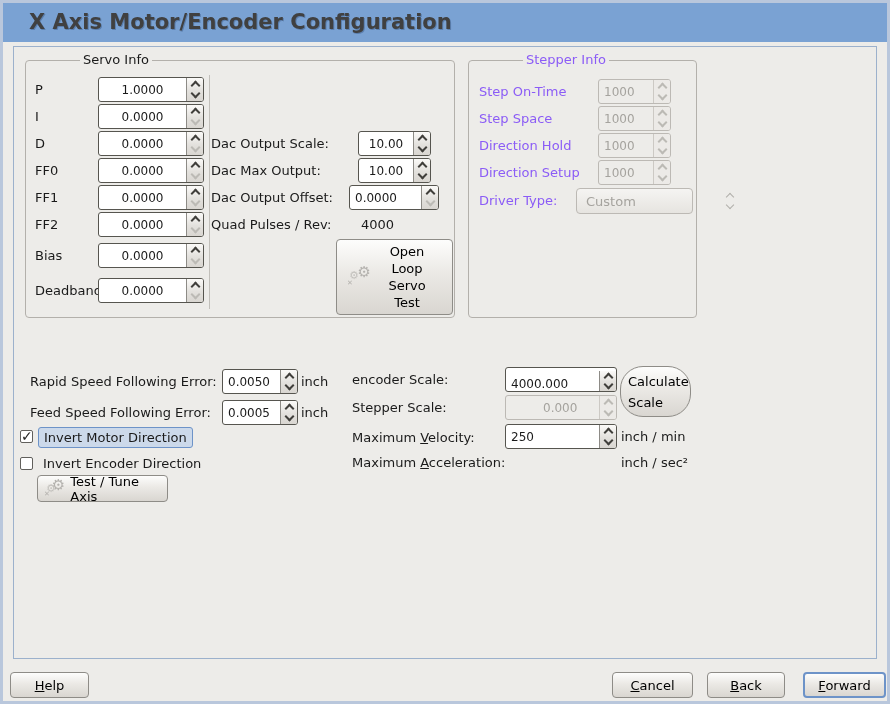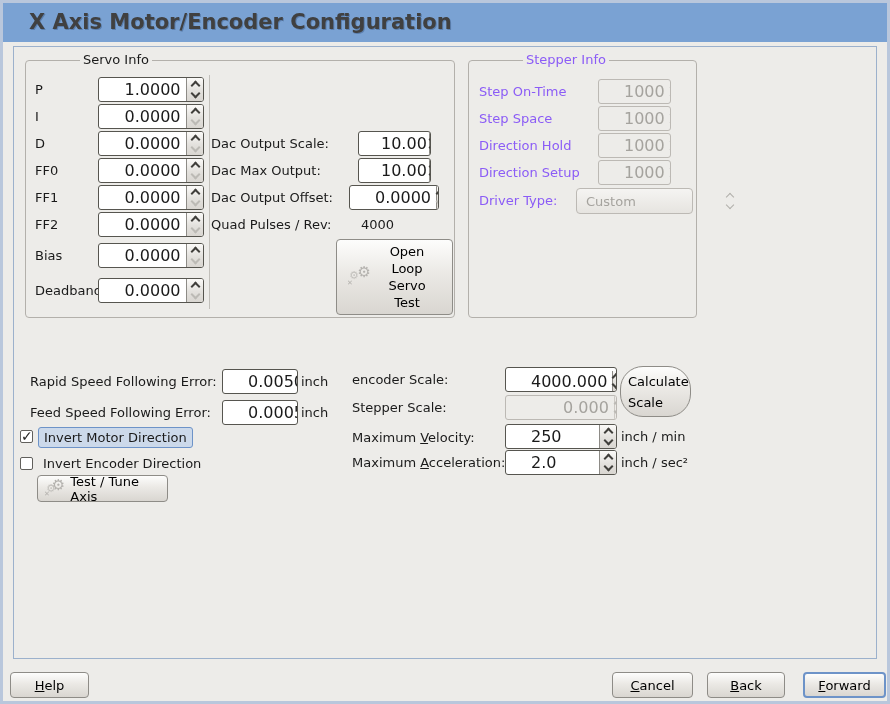--- a/index.html
+++ b/index.html
@@ -26,21 +26,21 @@
   }
   .lbl { position: absolute; height: 25px; line-height: 25px; white-space: nowrap; }
   .dim { color: #8b5cf6; }
   .unit { position: absolute; height: 25px; line-height: 25px; white-space: nowrap; }
 
   
   .spin {
     position: absolute; height: 25px; display: flex;
     background: #ffffff; border: 1px solid #56554f; border-radius: 3px; overflow: hidden;
   }
-  .spin .val { flex: 1; display: flex; align-items: center; padding: 0 5px; font-size: 16px; margin-left: 20px; }
+  .spin .val { flex: 1; display: flex; align-items: center; padding: 0 5px; font-size: 12px; }
   .spin.center .val { justify-content: center; padding: 0 2px; }
   .spin .arrows {
     width: 17px; border-left: 1px solid #8d8b86; display: flex; flex-direction: column;
     background: linear-gradient(#fbfaf8, #e3e1dd 55%, #d9d6d1);
   }
   .spin .cell { flex: 1; display: flex; align-items: center; justify-content: center; color: #403f3b; }
   .chev { display: block; width: 7px; height: 7px; }
   .chev.up   { border-left: 2px solid currentColor; border-top: 2px solid currentColor; transform: rotate(45deg); margin-top: 3px; }
   .chev.down { border-right: 2px solid currentColor; border-bottom: 2px solid currentColor; transform: rotate(45deg); margin-bottom: 3px; }
   .spin.at-min .down-cell { color: #bcbab5; }
@@ -387,31 +387,20 @@
           <i class="chev up"></i>
         </div>
         <div class="cell down-cell">
           <i class="chev down"></i>
         </div>
       </div>
   </div>
   <span class="unit" style="left:618px; top:421px;">inch / min</span>
 
   <span class="lbl" style="left:349px; top:447px;"><span>Maximum </span><span class="u">A</span><span>cceleration:</span></span>
-  <div class="spin" style="left:502px; top:447px; width:112px;">
-    <div class="val">2.0</div>
-    <div class="arrows">
-        <div class="cell up-cell">
-          <i class="chev up"></i>
-        </div>
-        <div class="cell down-cell">
-          <i class="chev down"></i>
-        </div>
-      </div>
-  </div>
   <span class="unit" style="left:618px; top:447px;">inch / sec²</span>
 
   <span class="checkbox checked" style="left:17px; top:427px;"></span>
   <span class="focus-label" style="left:35px; top:424px;">Invert Motor Direction</span>
 
   <span class="checkbox" style="left:17px; top:454px;"></span>
   <span class="lbl" style="left:40px; top:448px;">Invert Encoder Direction</span>
 
   <div class="btn" style="left:34px; top:472px; width:131px; height:27px; justify-content:flex-start; padding-left:6px; gap:5px;">
     <span class="gears" style="width:22px; height:20px;">

